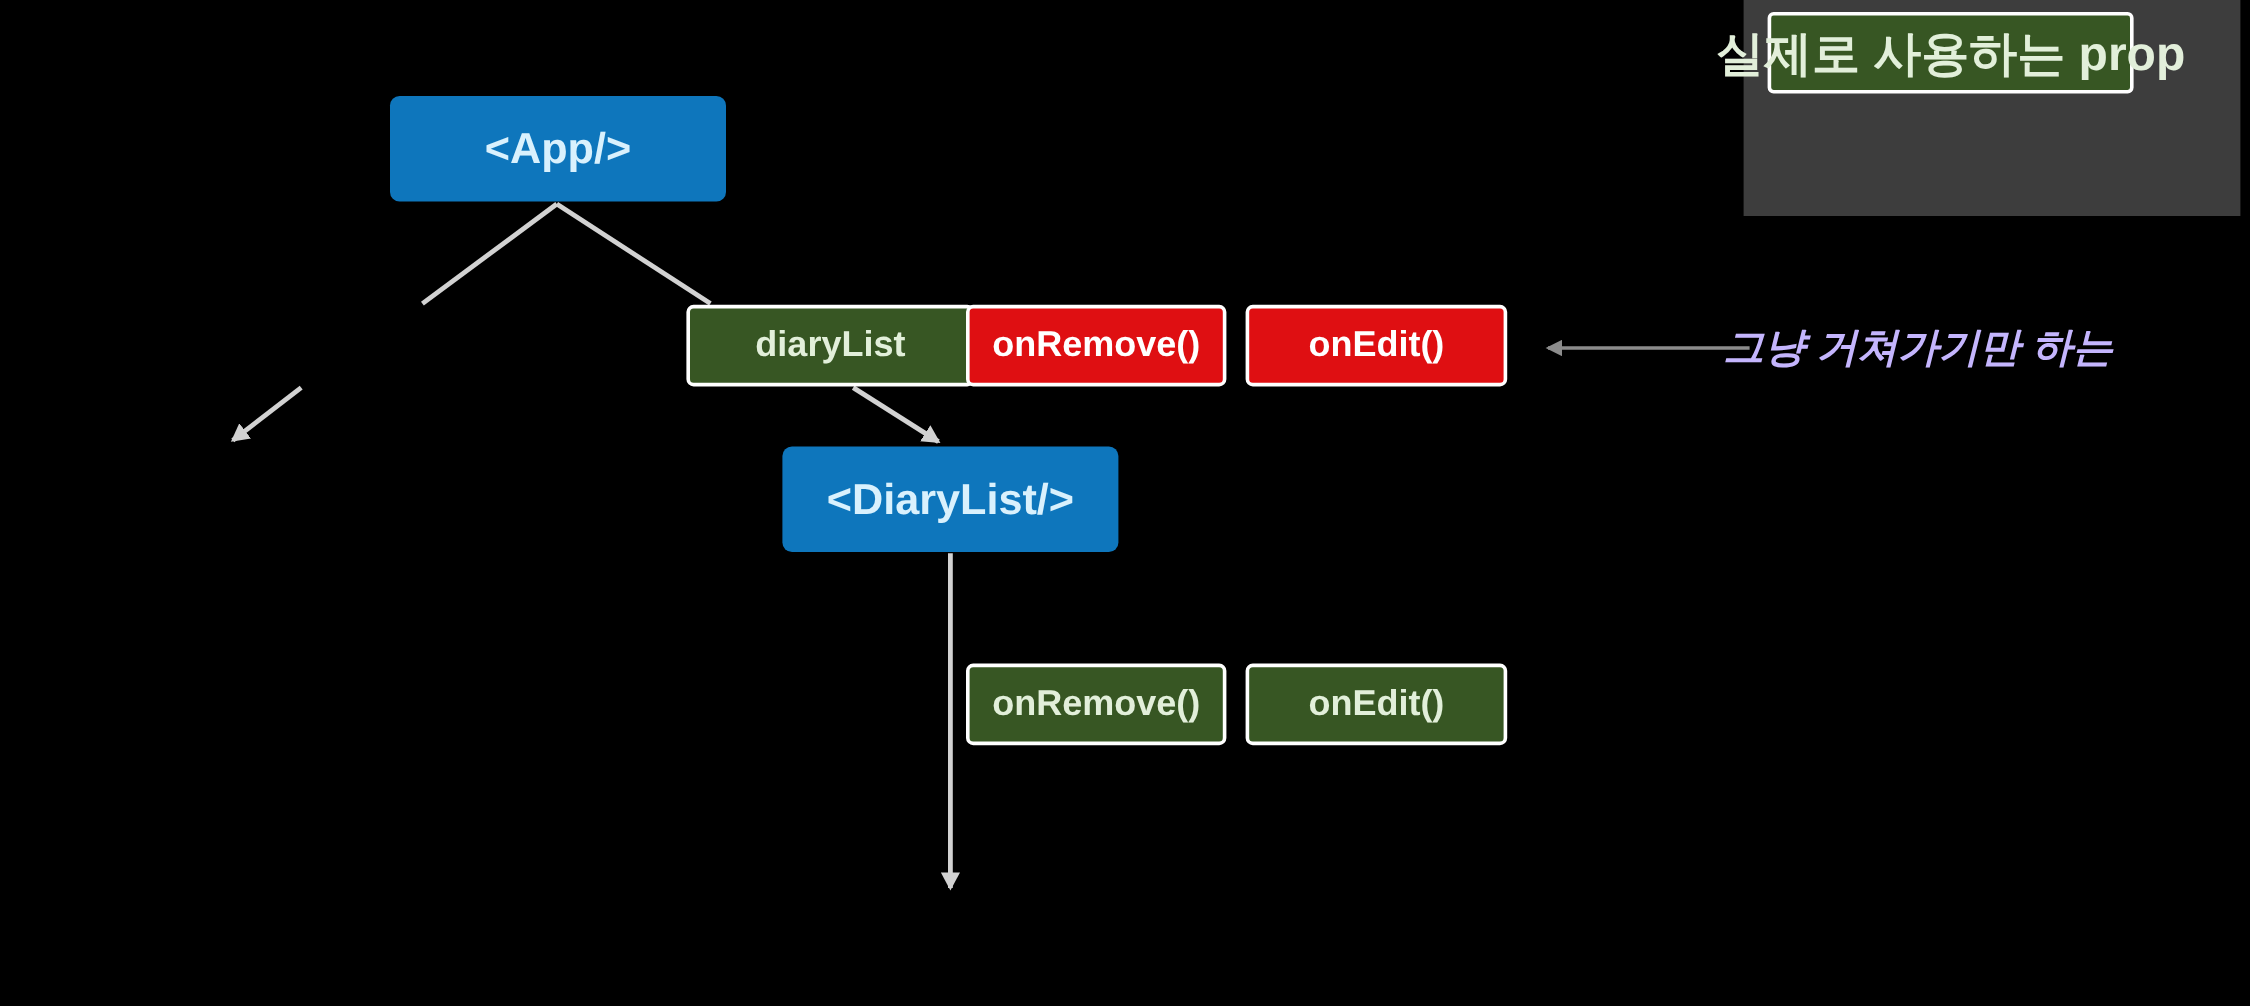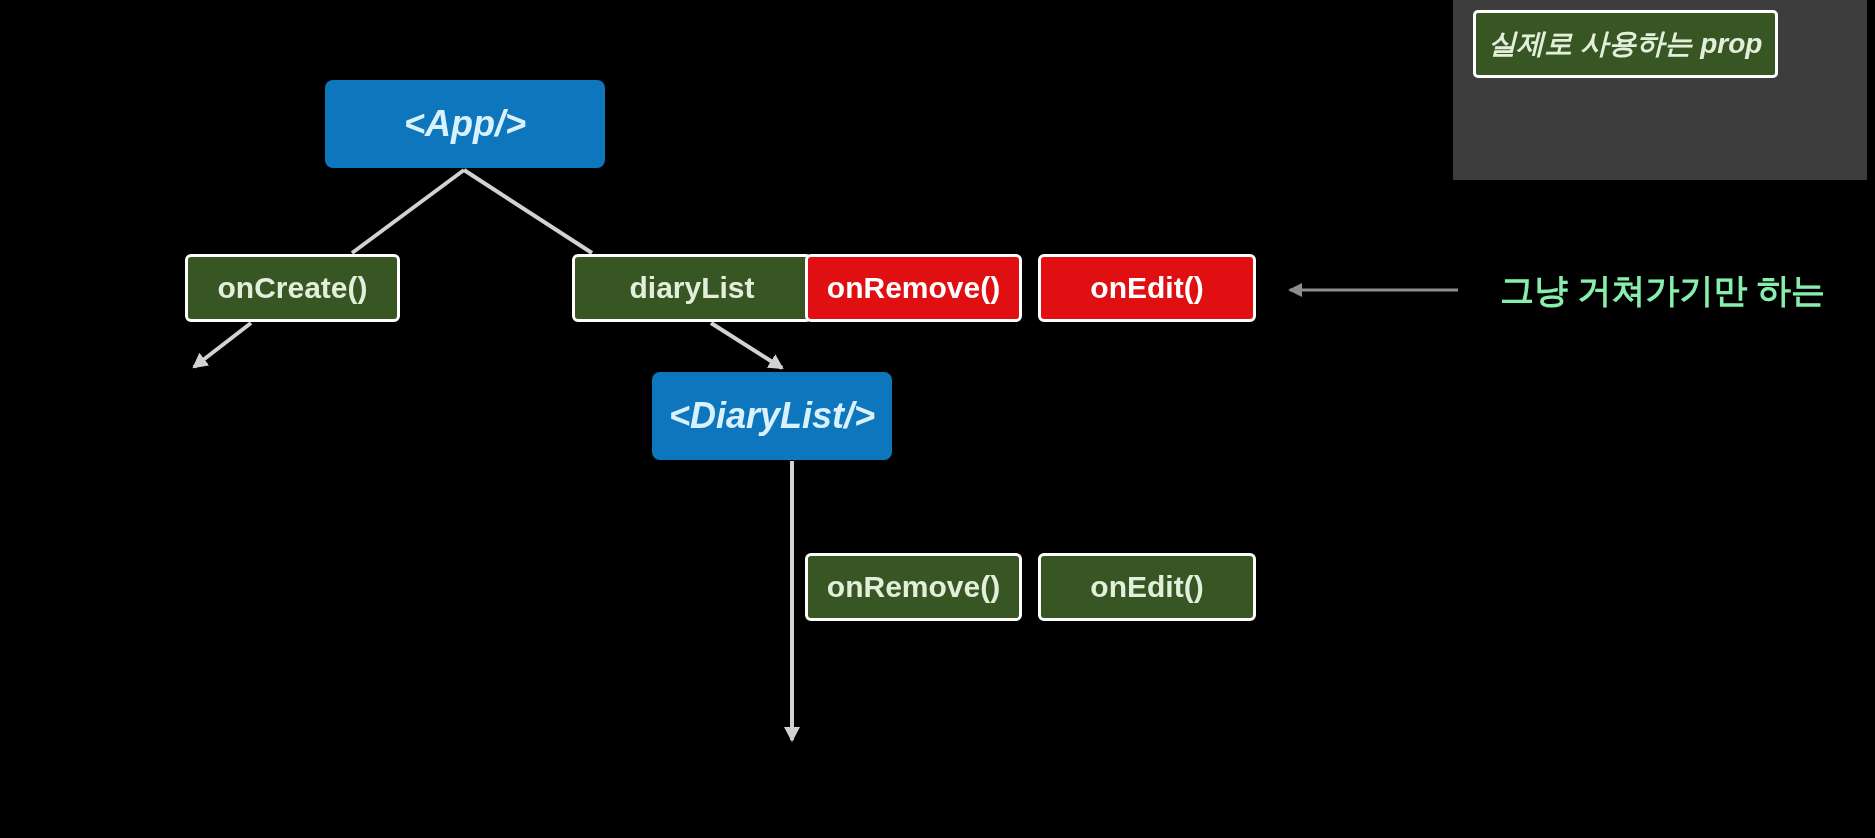--- a/index.html
+++ b/index.html
@@ -16,21 +16,20 @@
     display:flex;align-items:center;justify-content:center;
     box-sizing:border-box;
     text-align:center;
     white-space:nowrap;
   }
   .comp{
     background:var(--component-blue,#0e76bc);
     color:var(--component-text,#d9f1fd);
     border-radius:8px;
     font-size:36px;
-    font-style:italic;
   }
   .prop{
     border:3px solid var(--box-border,#fff);
     border-radius:6px;
     font-size:30px;
   }
   .prop-used{
     background:var(--used-prop-green,#375623);
     color:var(--used-prop-text,#e2efda);
   }
@@ -41,35 +40,35 @@
   #legend-panel{
     position:absolute;left:1453px;top:0;width:414px;height:180px;
     background:var(--legend-panel-gray,#3d3d3d);
   }
   .legend-box{
     position:absolute;left:20px;width:305px;
     display:flex;align-items:center;justify-content:center;
     box-sizing:border-box;
     border:3px solid var(--box-border,#fff);
     border-radius:5px;
-    font-size:28px;
+    font-size:40px;
     white-space:nowrap;
-    font-style:italic;
   }
   #legend-used{top:10px;height:68px;background:var(--used-prop-green,#375623);color:var(--used-prop-text,#e2efda);}
   #legend-passing{top:97px;height:70px;background:var(--passing-prop-red,#df0f12);color:var(--passing-prop-text,#fff);}
   #edges{position:absolute;left:0;top:0;width:1875px;height:838px;pointer-events:none;}
   .tree-line{stroke:var(--tree-line,#d2d2d2);stroke-width:4;fill:none;}
   .note-line{stroke:var(--annotation-gray,#8c8c8c);stroke-width:3;fill:none;}
   .ah-light{fill:var(--tree-line,#d2d2d2);}
   .ah-gray{fill:var(--annotation-gray,#8c8c8c);}
   #annotation-text{
-    position:absolute;left:1500px;top:268px;
-    color:#86efac;font-size:34px;line-height:44px;
+    position:absolute;left:1436px;top:268px;
+    color:#c4b5fd;font-size:34px;line-height:44px;
     white-space:nowrap;
+    font-style:italic;
   }
 </style>
 </head>
 <body>
 
 <div id="canvas">
 
   <svg id="edges">
     <defs>
       <marker id="mk-light" markerUnits="userSpaceOnUse" markerWidth="18" markerHeight="16" refX="13" refY="8" orient="auto">
@@ -81,23 +80,22 @@
     </defs>
     <line class="tree-line" x1="464" y1="170" x2="352" y2="253"></line>
     <line class="tree-line" x1="464" y1="170" x2="592" y2="253"></line>
     <line class="tree-line" x1="251" y1="323" x2="194" y2="367" marker-end="url(#mk-light)"></line>
     <line class="tree-line" x1="711" y1="323" x2="782" y2="368" marker-end="url(#mk-light)"></line>
     <line class="tree-line" x1="792" y1="461" x2="792" y2="740" marker-end="url(#mk-light)"></line>
     <line class="note-line" x1="1458" y1="290" x2="1290" y2="290" marker-end="url(#mk-gray)"></line>
   </svg>
 
   <div class="box comp" style="left:325px;top:80px;width:280px;height:88px;">&lt;App/&gt;</div>
-  <div class="box comp" style="left:652px;top:372px;width:240px;height:88px;">&lt;DiaryList/&gt;</div>
+  <div class="box comp" style="left:652px;top:372px;width:280px;height:88px;">&lt;DiaryList/&gt;</div>
 
-  <div class="box prop prop-used" style="left:185px;top:254px;width:215px;height:68px;">onCreate()</div>
   <div class="box prop prop-used" style="left:572px;top:254px;width:240px;height:68px;">diaryList</div>
   <div class="box prop prop-pass" style="left:805px;top:254px;width:217px;height:68px;">onRemove()</div>
   <div class="box prop prop-pass" style="left:1038px;top:254px;width:218px;height:68px;">onEdit()</div>
 
   <div class="box prop prop-used" style="left:805px;top:553px;width:217px;height:68px;">onRemove()</div>
   <div class="box prop prop-used" style="left:1038px;top:553px;width:218px;height:68px;">onEdit()</div>
 
   <div id="legend-panel">
     <div id="legend-used" class="legend-box">실제로 사용하는 prop</div>
   </div>

